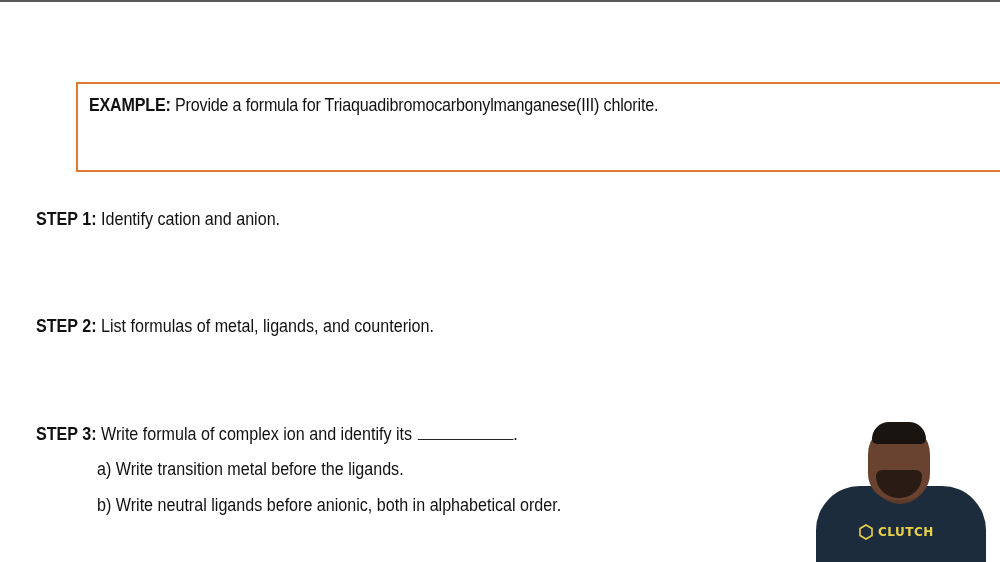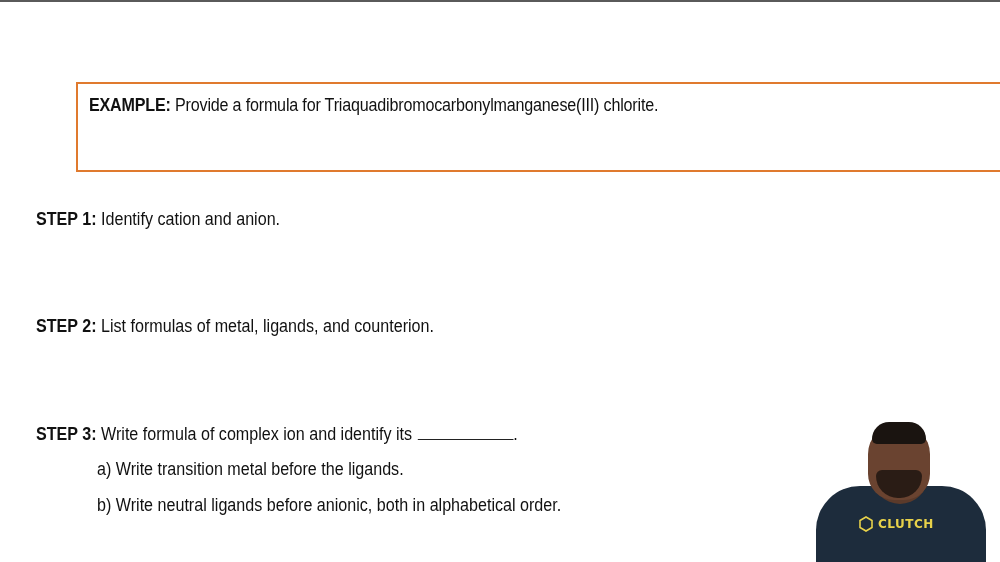--- a/index.html
+++ b/index.html
@@ -65,21 +65,21 @@
       position: absolute; left: 62px; top: 2px;
       width: 54px; height: 22px; background: #1a1410;
       border-radius: 28px 28px 8px 8px;
     }
     .beard {
       position: absolute; left: 66px; top: 50px;
       width: 46px; height: 28px; background: #2a1c15;
       border-radius: 6px 6px 22px 22px;
     }
     .logo {
-      position: absolute; left: 48px; top: 96px;
+      position: absolute; left: 48px; top: 104px;
       display: flex; align-items: center; gap: 4px;
       color: #e8d24a; font-family: "DejaVu Sans", sans-serif;
       font-weight: bold; font-size: 12px; letter-spacing: 0.5px;
     }
     .logo svg { display: block; }
   </style>
 </head>
 <body>
 
 <div class="top-rule"></div>

